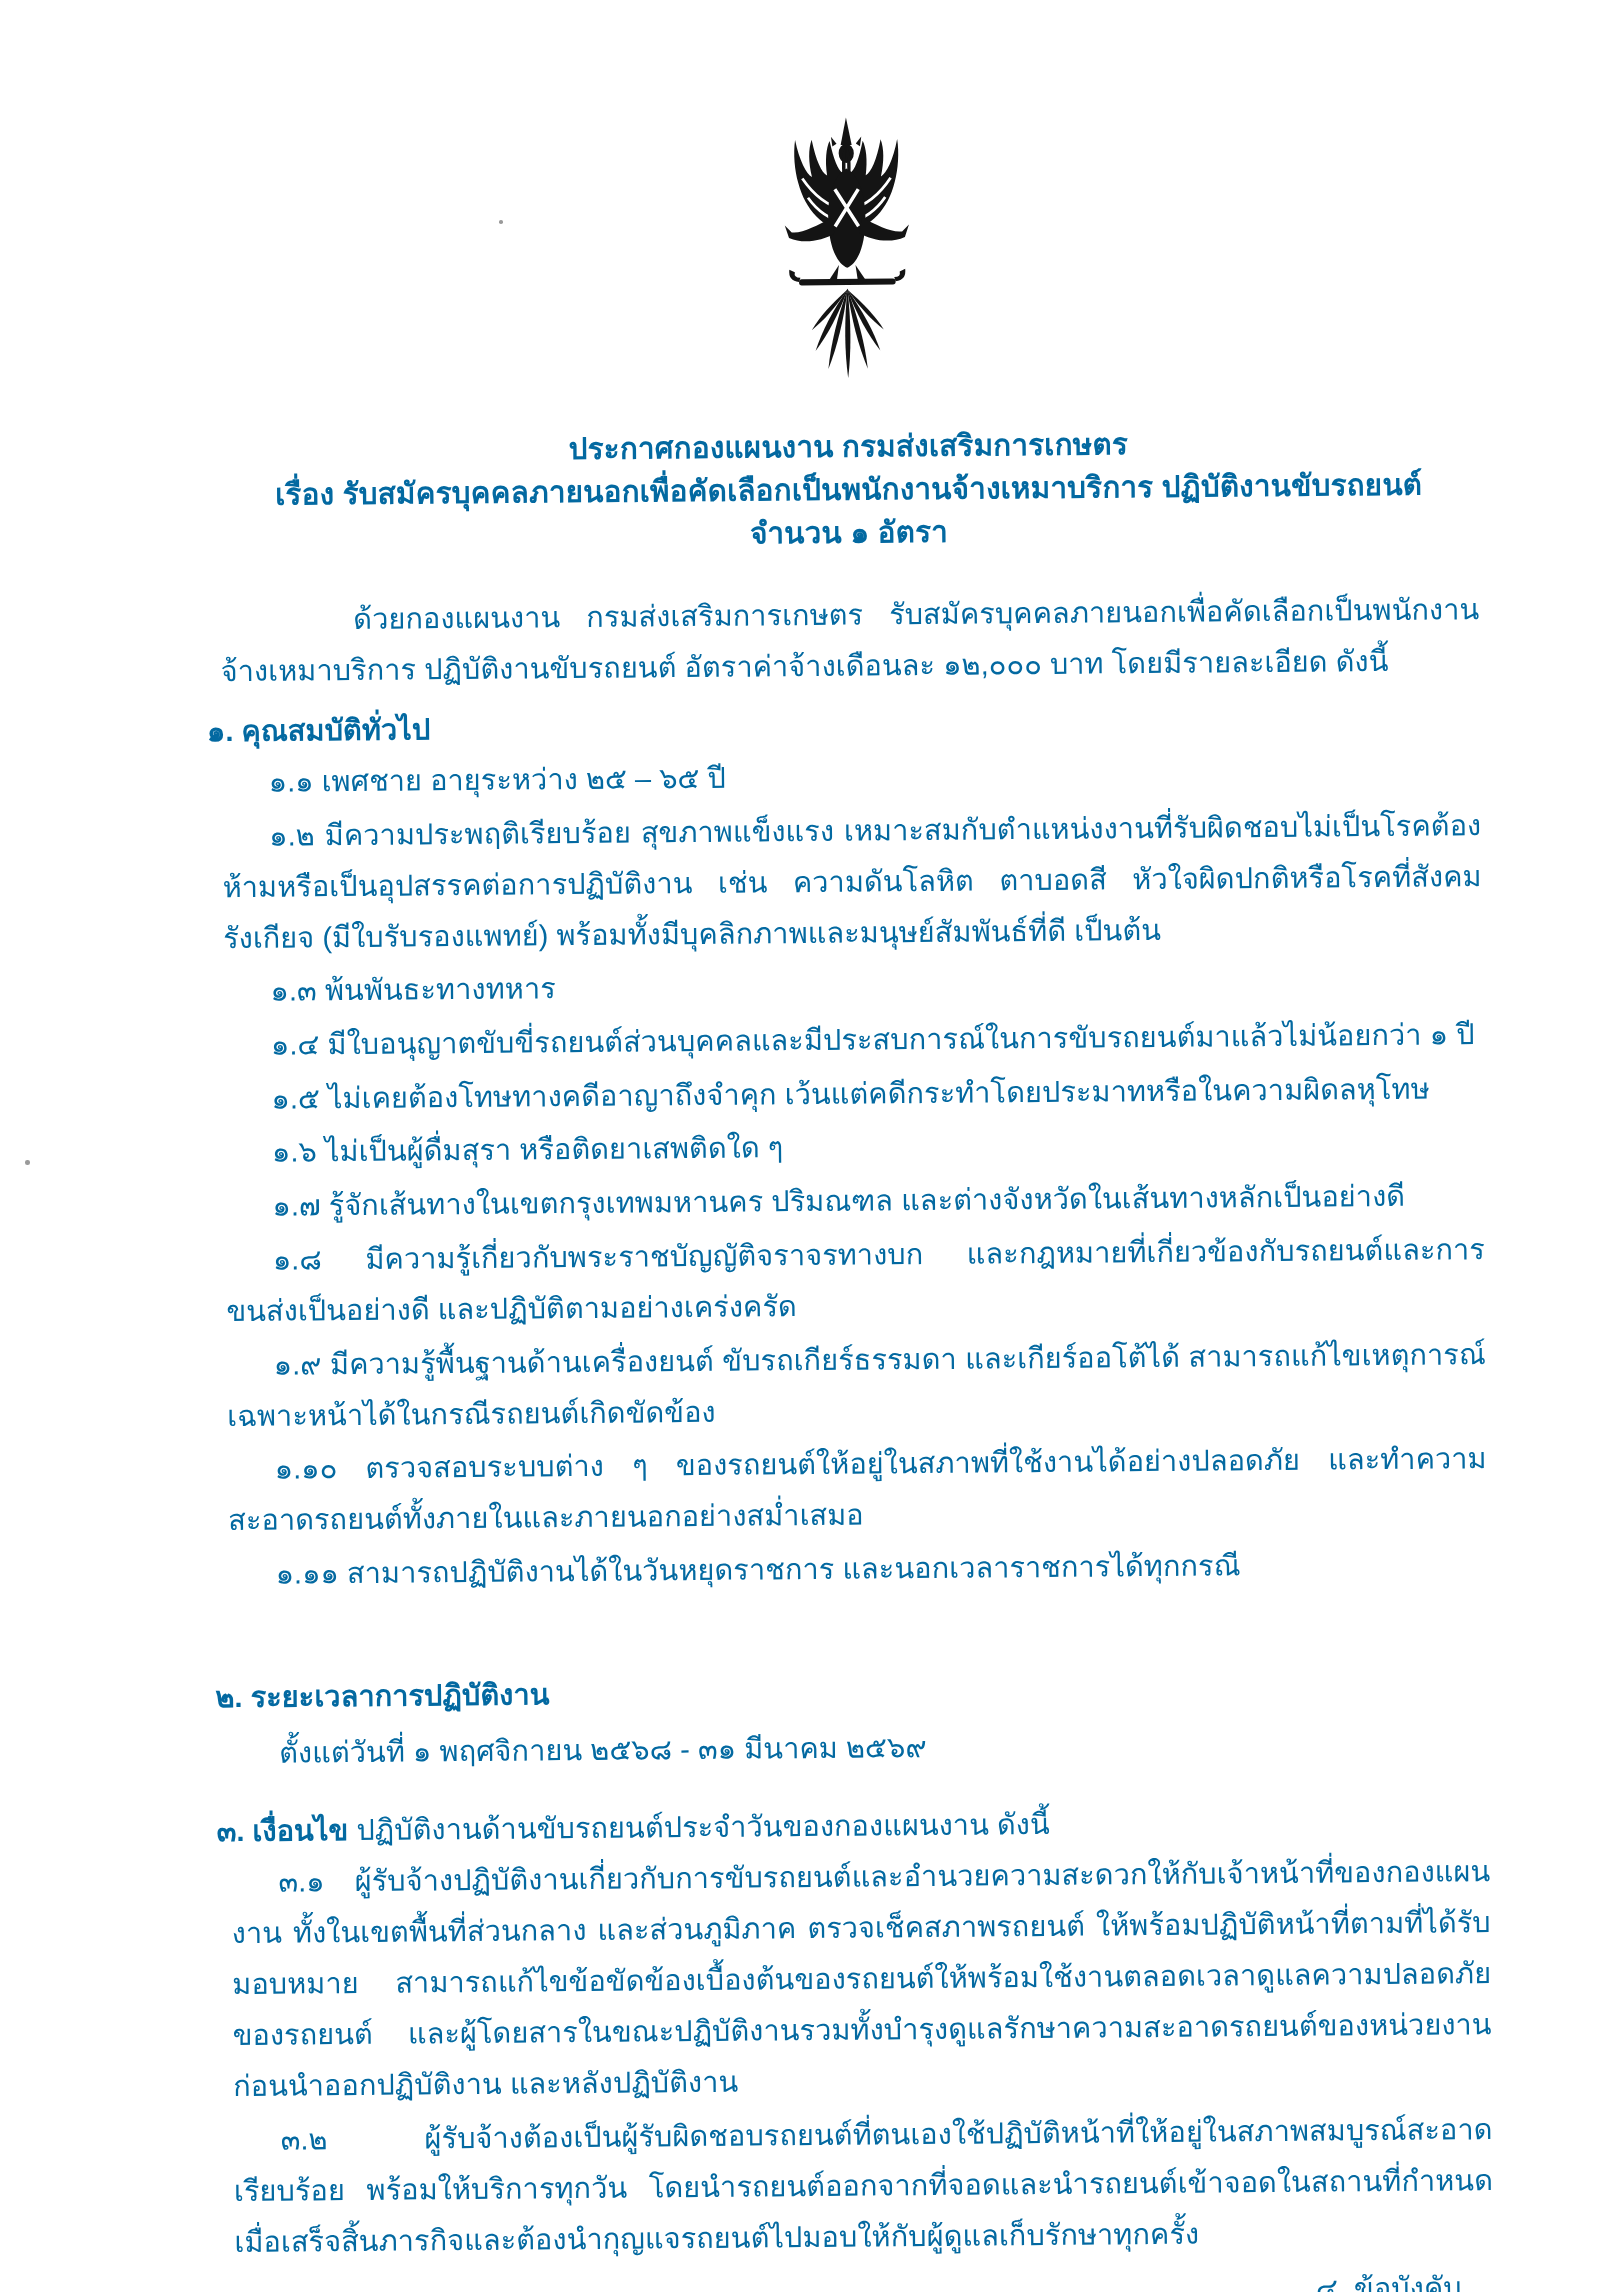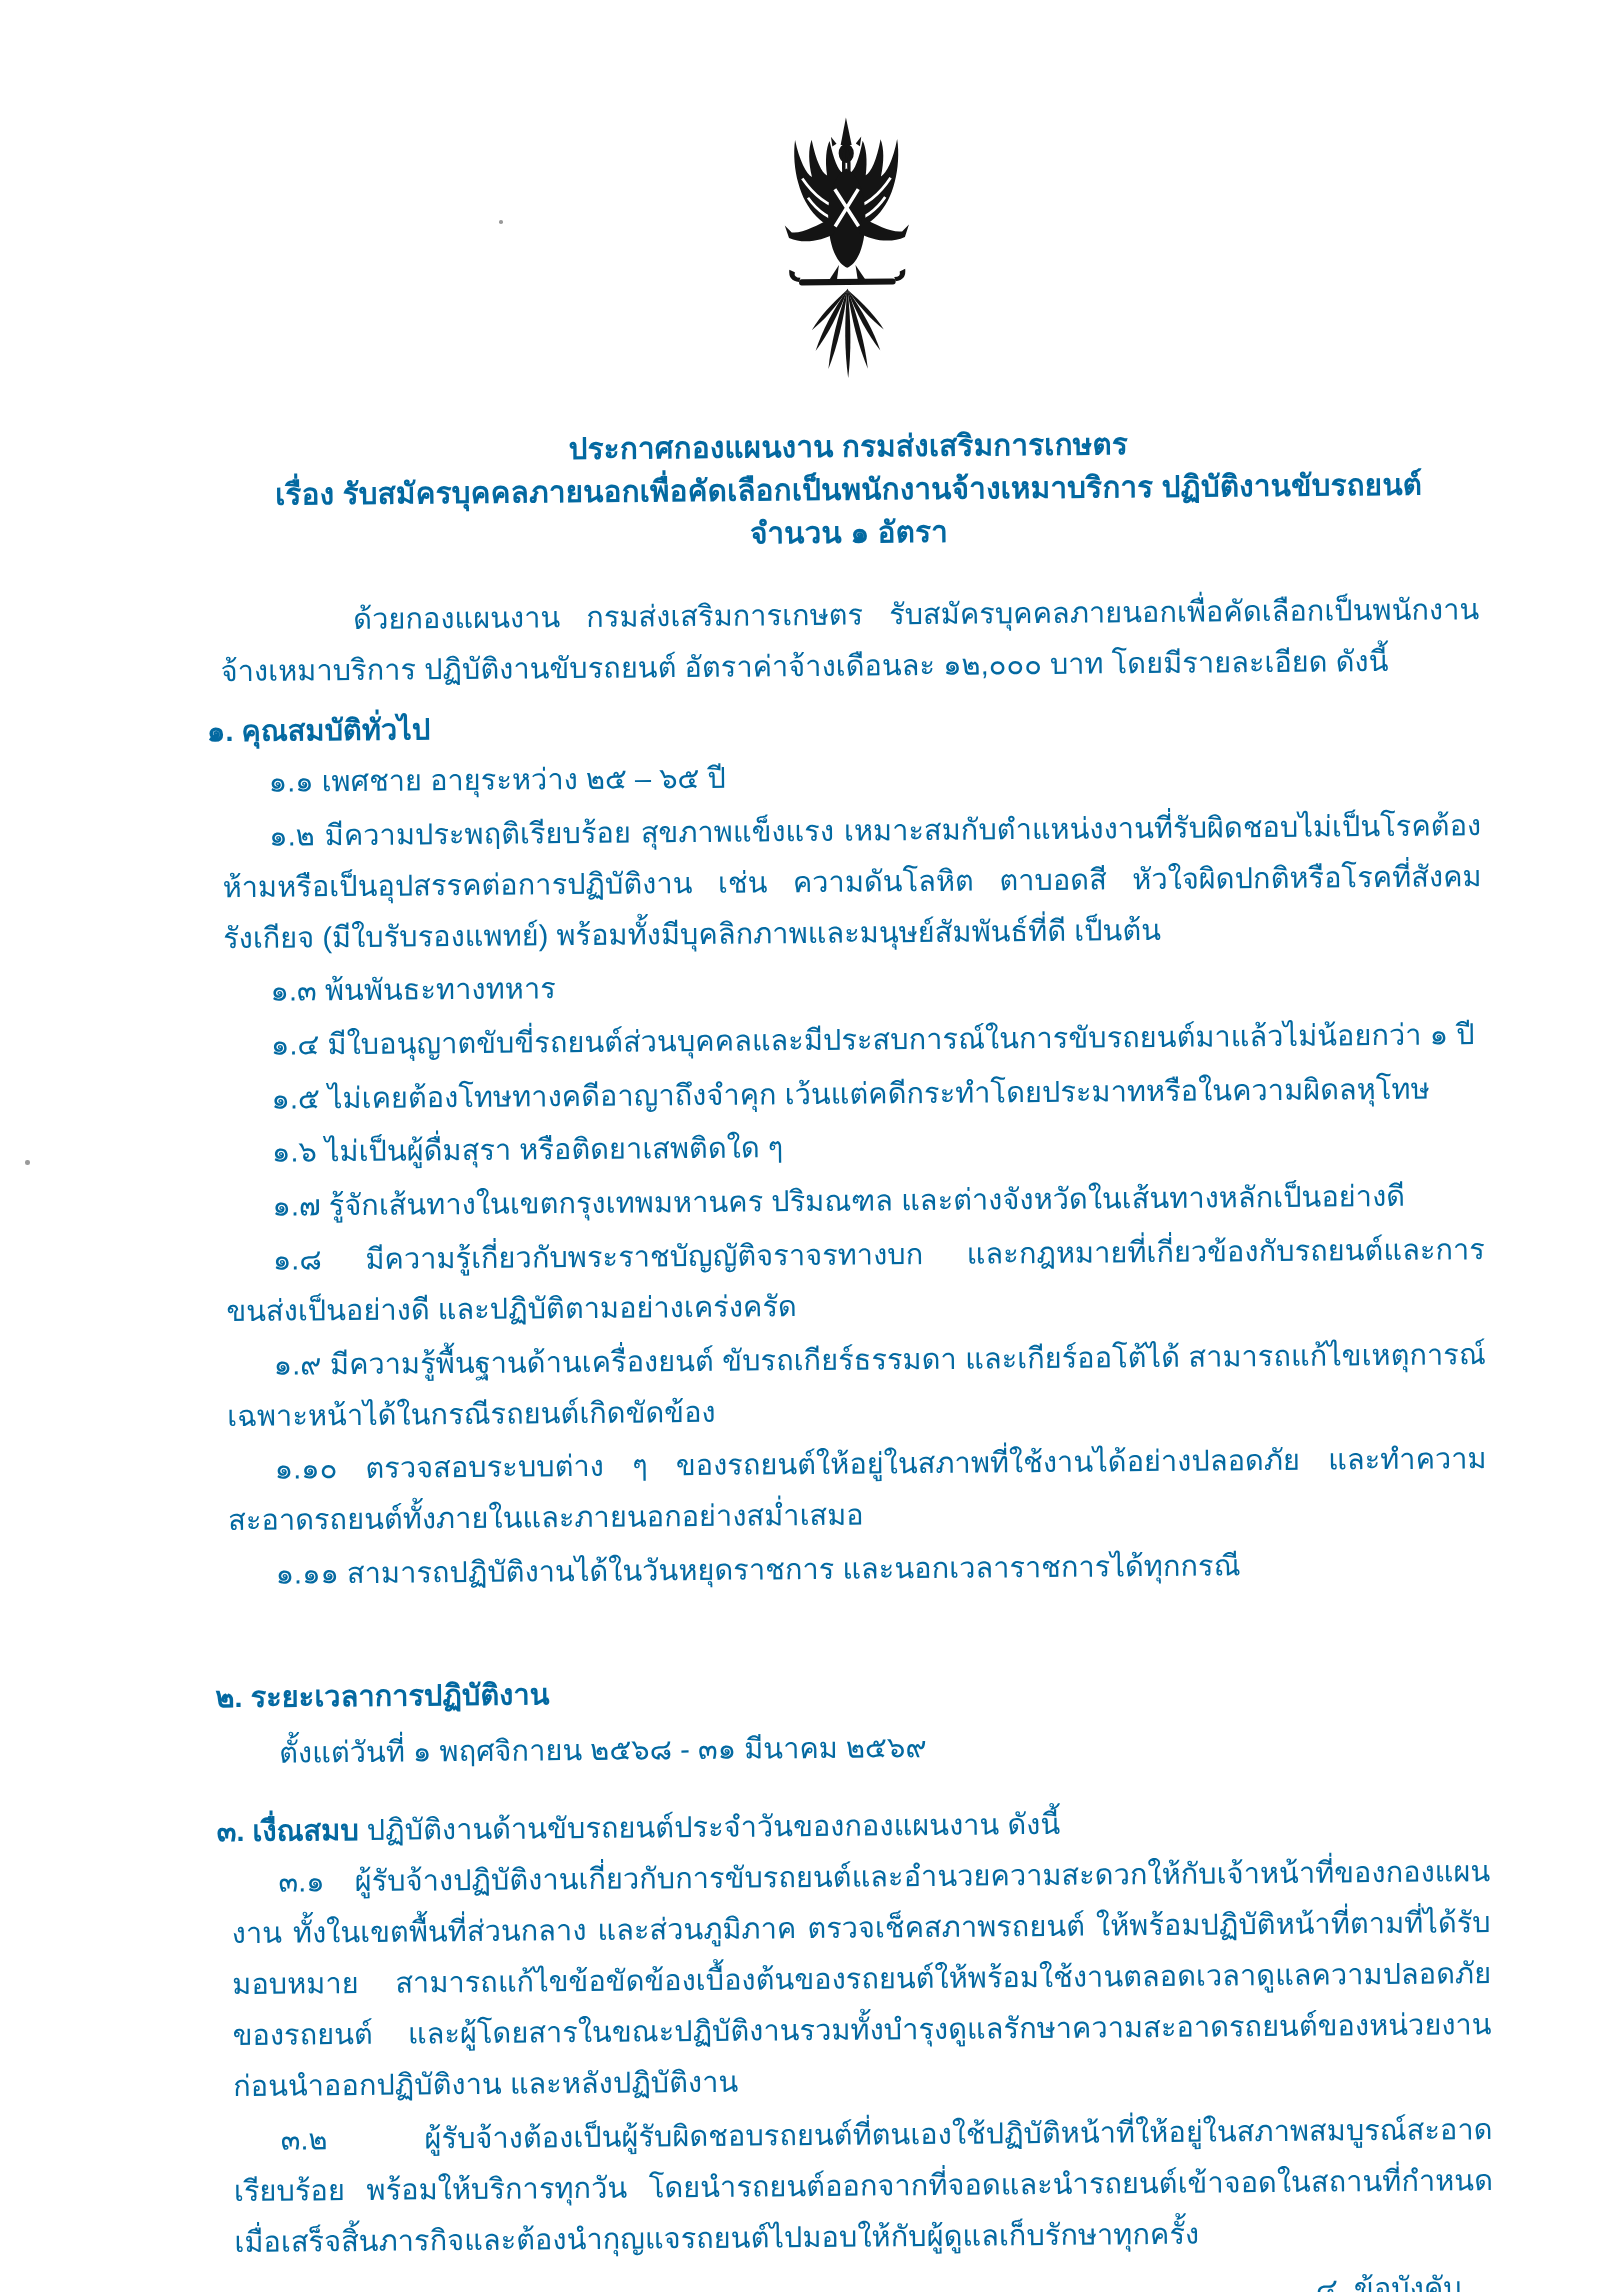--- a/index.html
+++ b/index.html
@@ -167,21 +167,21 @@
       <p class="body-text item">๑.๑๐ ตรวจสอบระบบต่าง ๆ ของรถยนต์ให้อยู่ในสภาพที่ใช้งานได้อย่างปลอดภัย และทำความสะอาดรถยนต์ทั้งภายในและภายนอกอย่างสม่ำเสมอ</p>
       <p class="body-text item">๑.๑๑ สามารถปฏิบัติงานได้ในวันหยุดราชการ และนอกเวลาราชการได้ทุกกรณี</p>
     </div>
 
     <div class="section">
       <h2 class="sec-heading sec2-heading"><span>๒.</span> <span>ระยะเวลาการปฏิบัติงาน</span></h2>
       <p class="body-text sec2-body">ตั้งแต่วันที่ ๑ พฤศจิกายน ๒๕๖๘ - ๓๑ มีนาคม ๒๕๖๙</p>
     </div>
 
     <div class="section">
-      <h2 class="sec-heading sec3-heading"><span>๓.</span> <span>เงื่ณสมบ</span> <span class="normal">ปฏิบัติงานด้านขับรถยนต์ประจำวันของกองแผนงาน ดังนี้</span></h2>
+      <h2 class="sec-heading sec3-heading"><span>๓.</span> <span>เงื่อนไข</span> <span class="normal">ปฏิบัติงานด้านขับรถยนต์ประจำวันของกองแผนงาน ดังนี้</span></h2>
       <p class="body-text item">๓.๑ ผู้รับจ้างปฏิบัติงานเกี่ยวกับการขับรถยนต์และอำนวยความสะดวกให้กับเจ้าหน้าที่ของกองแผนงาน ทั้งในเขตพื้นที่ส่วนกลาง และส่วนภูมิภาค ตรวจเช็คสภาพรถยนต์ ให้พร้อมปฏิบัติหน้าที่ตามที่ได้รับมอบหมาย สามารถแก้ไขข้อขัดข้องเบื้องต้นของรถยนต์ให้พร้อมใช้งานตลอดเวลาดูแลความปลอดภัยของรถยนต์ และผู้โดยสารในขณะปฏิบัติงานรวมทั้งบำรุงดูแลรักษาความสะอาดรถยนต์ของหน่วยงานก่อนนำออกปฏิบัติงาน และหลังปฏิบัติงาน</p>
       <p class="body-text item">๓.๒ ผู้รับจ้างต้องเป็นผู้รับผิดชอบรถยนต์ที่ตนเองใช้ปฏิบัติหน้าที่ให้อยู่ในสภาพสมบูรณ์สะอาดเรียบร้อย พร้อมให้บริการทุกวัน โดยนำรถยนต์ออกจากที่จอดและนำรถยนต์เข้าจอดในสถานที่กำหนดเมื่อเสร็จสิ้นภารกิจและต้องนำกุญแจรถยนต์ไปมอบให้กับผู้ดูแลเก็บรักษาทุกครั้ง</p>
     </div>
 
     <p class="body-text continuation">๔. ข้อบังคับ ...</p>
 
   </div>
 </div>
 
 

